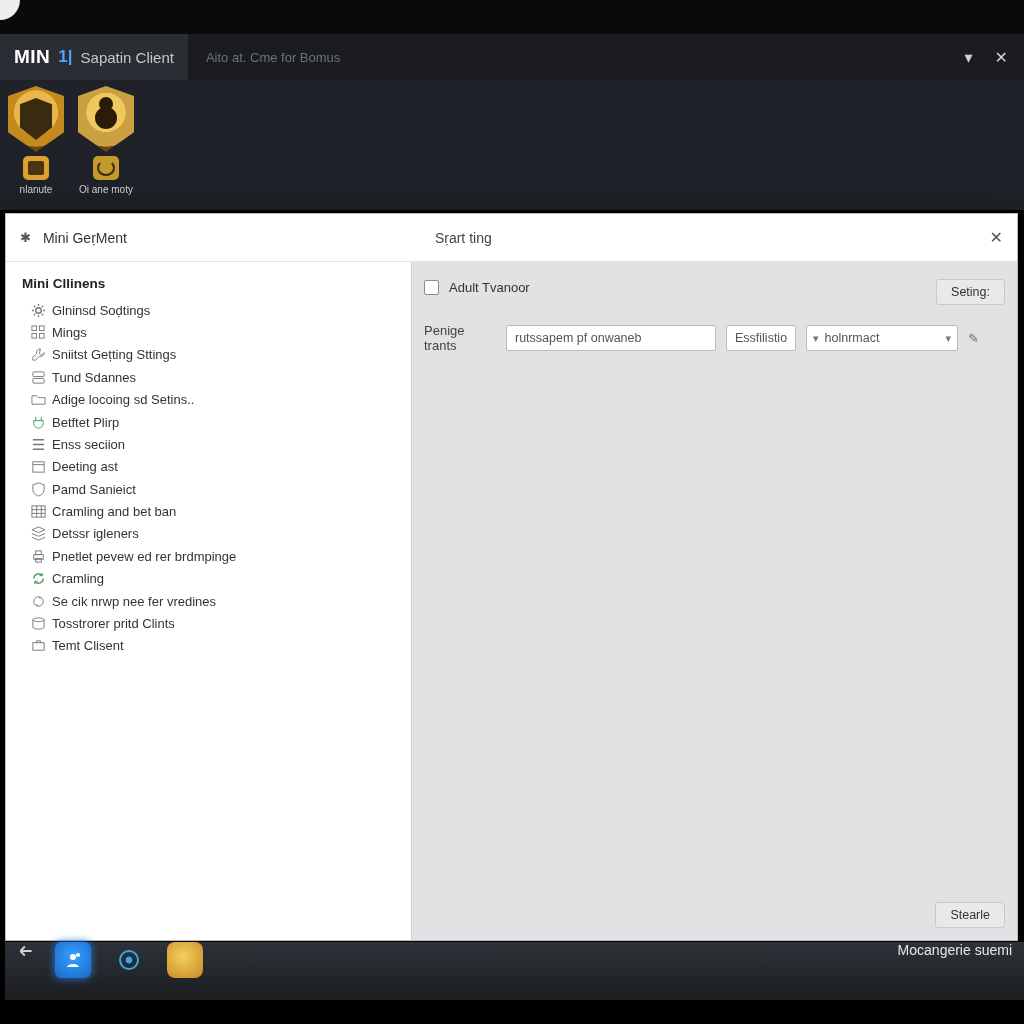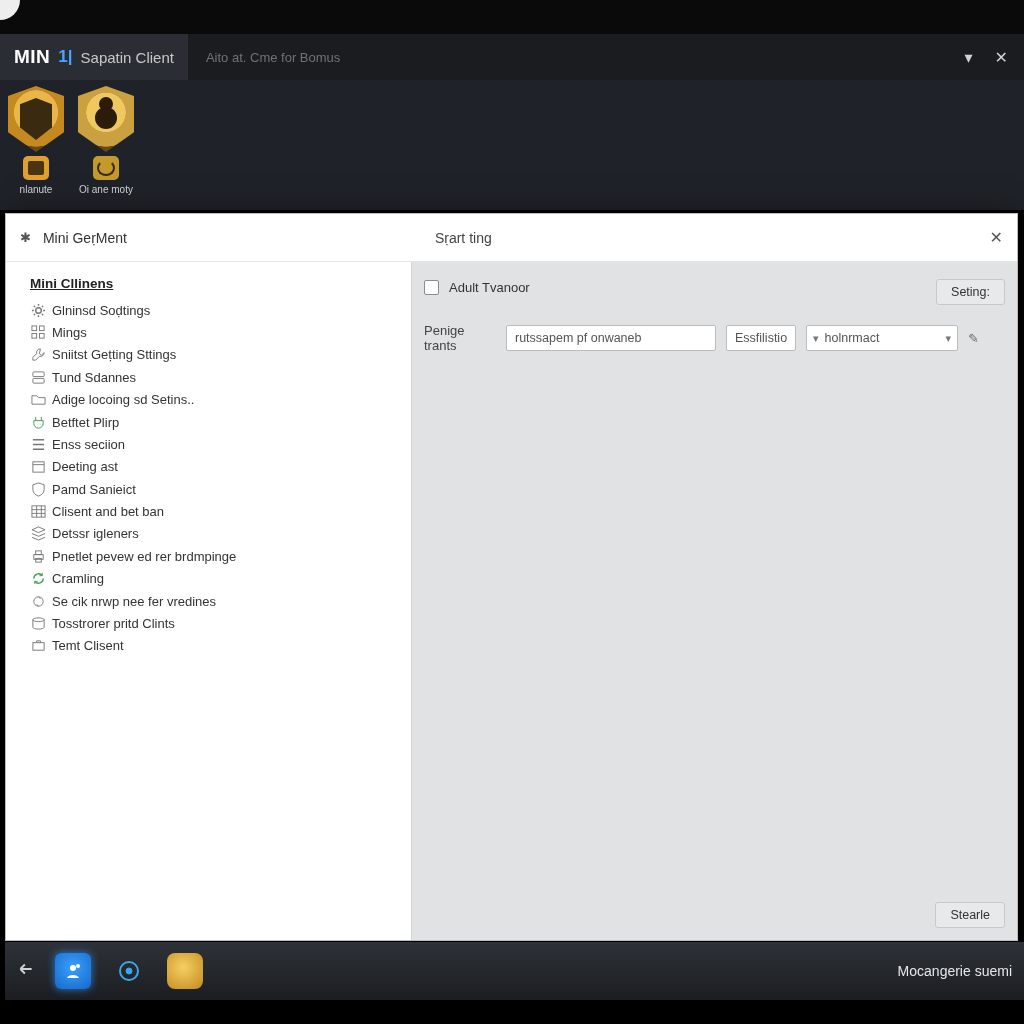--- a/index.html
+++ b/index.html
@@ -62,21 +62,21 @@
 .dialog-title .t1 { flex:0 0 392px; }
 .dialog-title .t2 { flex:1; color:#444; }
 .dialog-title .close { color:#555; font-size:16px; cursor:pointer; }
 
 .dialog-body { flex:1; display:flex; overflow:hidden; }
 
 .sidebar {
   width:406px; background:#fff; border-right:1px solid #d4d4d4;
   padding:10px 0; overflow:auto;
 }
-.side-heading { font-weight:700; font-size:13.5px; color:#222; padding:4px 24px 8px;text-decoration:underline; }
+.side-heading { font-weight:700; font-size:13.5px; color:#222; padding:4px 16px 8px; }
 .side-item {
   display:flex; align-items:center; gap:6px; padding:3.2px 24px;
   font-size:13px; color:#333; cursor:pointer;
 }
 .side-item .ico { width:16px; height:16px; flex:0 0 16px; display:inline-flex; align-items:center; justify-content:center; font-size:12px; color:#6b6f76; }
 .ico svg { width:15px; height:15px; }
 
 .content {
   flex:1; display:flex; flex-direction:column; position:relative;
 }
@@ -108,21 +108,21 @@
 .select .chev { color:#777; font-size:11px; }
 .pencil { color:#6c6f73; font-size:13px; }
 
 .bottom-bar {
   position:absolute; bottom:12px; right:12px;
 }
 
 
 .taskbar {
   position:absolute; left:5px; right:0; bottom:24px; height:58px;
-  background:linear-gradient(#2e3238,#1b1d21); display:flex; align-items:center;
+  background:linear-gradient(#2e3238,#1b1d21); display:flex; 
   padding:0 12px; gap:20px; color:#cfd2d6;
 }
 .tb-icon { width:36px; height:36px; border-radius:6px; display:flex; align-items:center; justify-content:center; font-size:18px; }
 .tb-icon.blue { background:radial-gradient(circle at 50% 40%,#39a0ff,#1668c8); color:#fff; box-shadow:0 0 8px #2a7bd8; }
 .tb-icon.ring { }
 .ring svg circle { stroke:#3aa7ea; }
 .tb-icon.gold { background:radial-gradient(circle at 45% 40%,#f5cf62,#c48a20); border-radius:8px; }
 .tb-spacer { flex:1; }
 .tb-status { font-size:14px; color:#e5e7ea; }
 .arrow-icon { color:#c8cacd; }
@@ -252,21 +252,21 @@
           </span>
         <span>Pamd Sanieict</span>
       </div>
       <div class="side-item">
         <span class="ico">
             <svg viewBox="0 0 16 16">
               <rect x="1" y="2" width="14" height="12" fill="none" stroke="#777"></rect>
               <path d="M1 6h14M1 10h14M6 2v12M11 2v12" stroke="#777"></path>
             </svg>
           </span>
-        <span>Clisent and bet ban</span>
+        <span>Cramling and bet ban</span>
       </div>
       <div class="side-item">
         <span class="ico">
             <svg viewBox="0 0 16 16">
               <path d="M8 1l7 3-7 3-7-3zM1 8l7 3 7-3M1 12l7 3 7-3" fill="none" stroke="#777"></path>
             </svg>
           </span>
         <span>Detssr igleners</span>
       </div>
       <div class="side-item">

